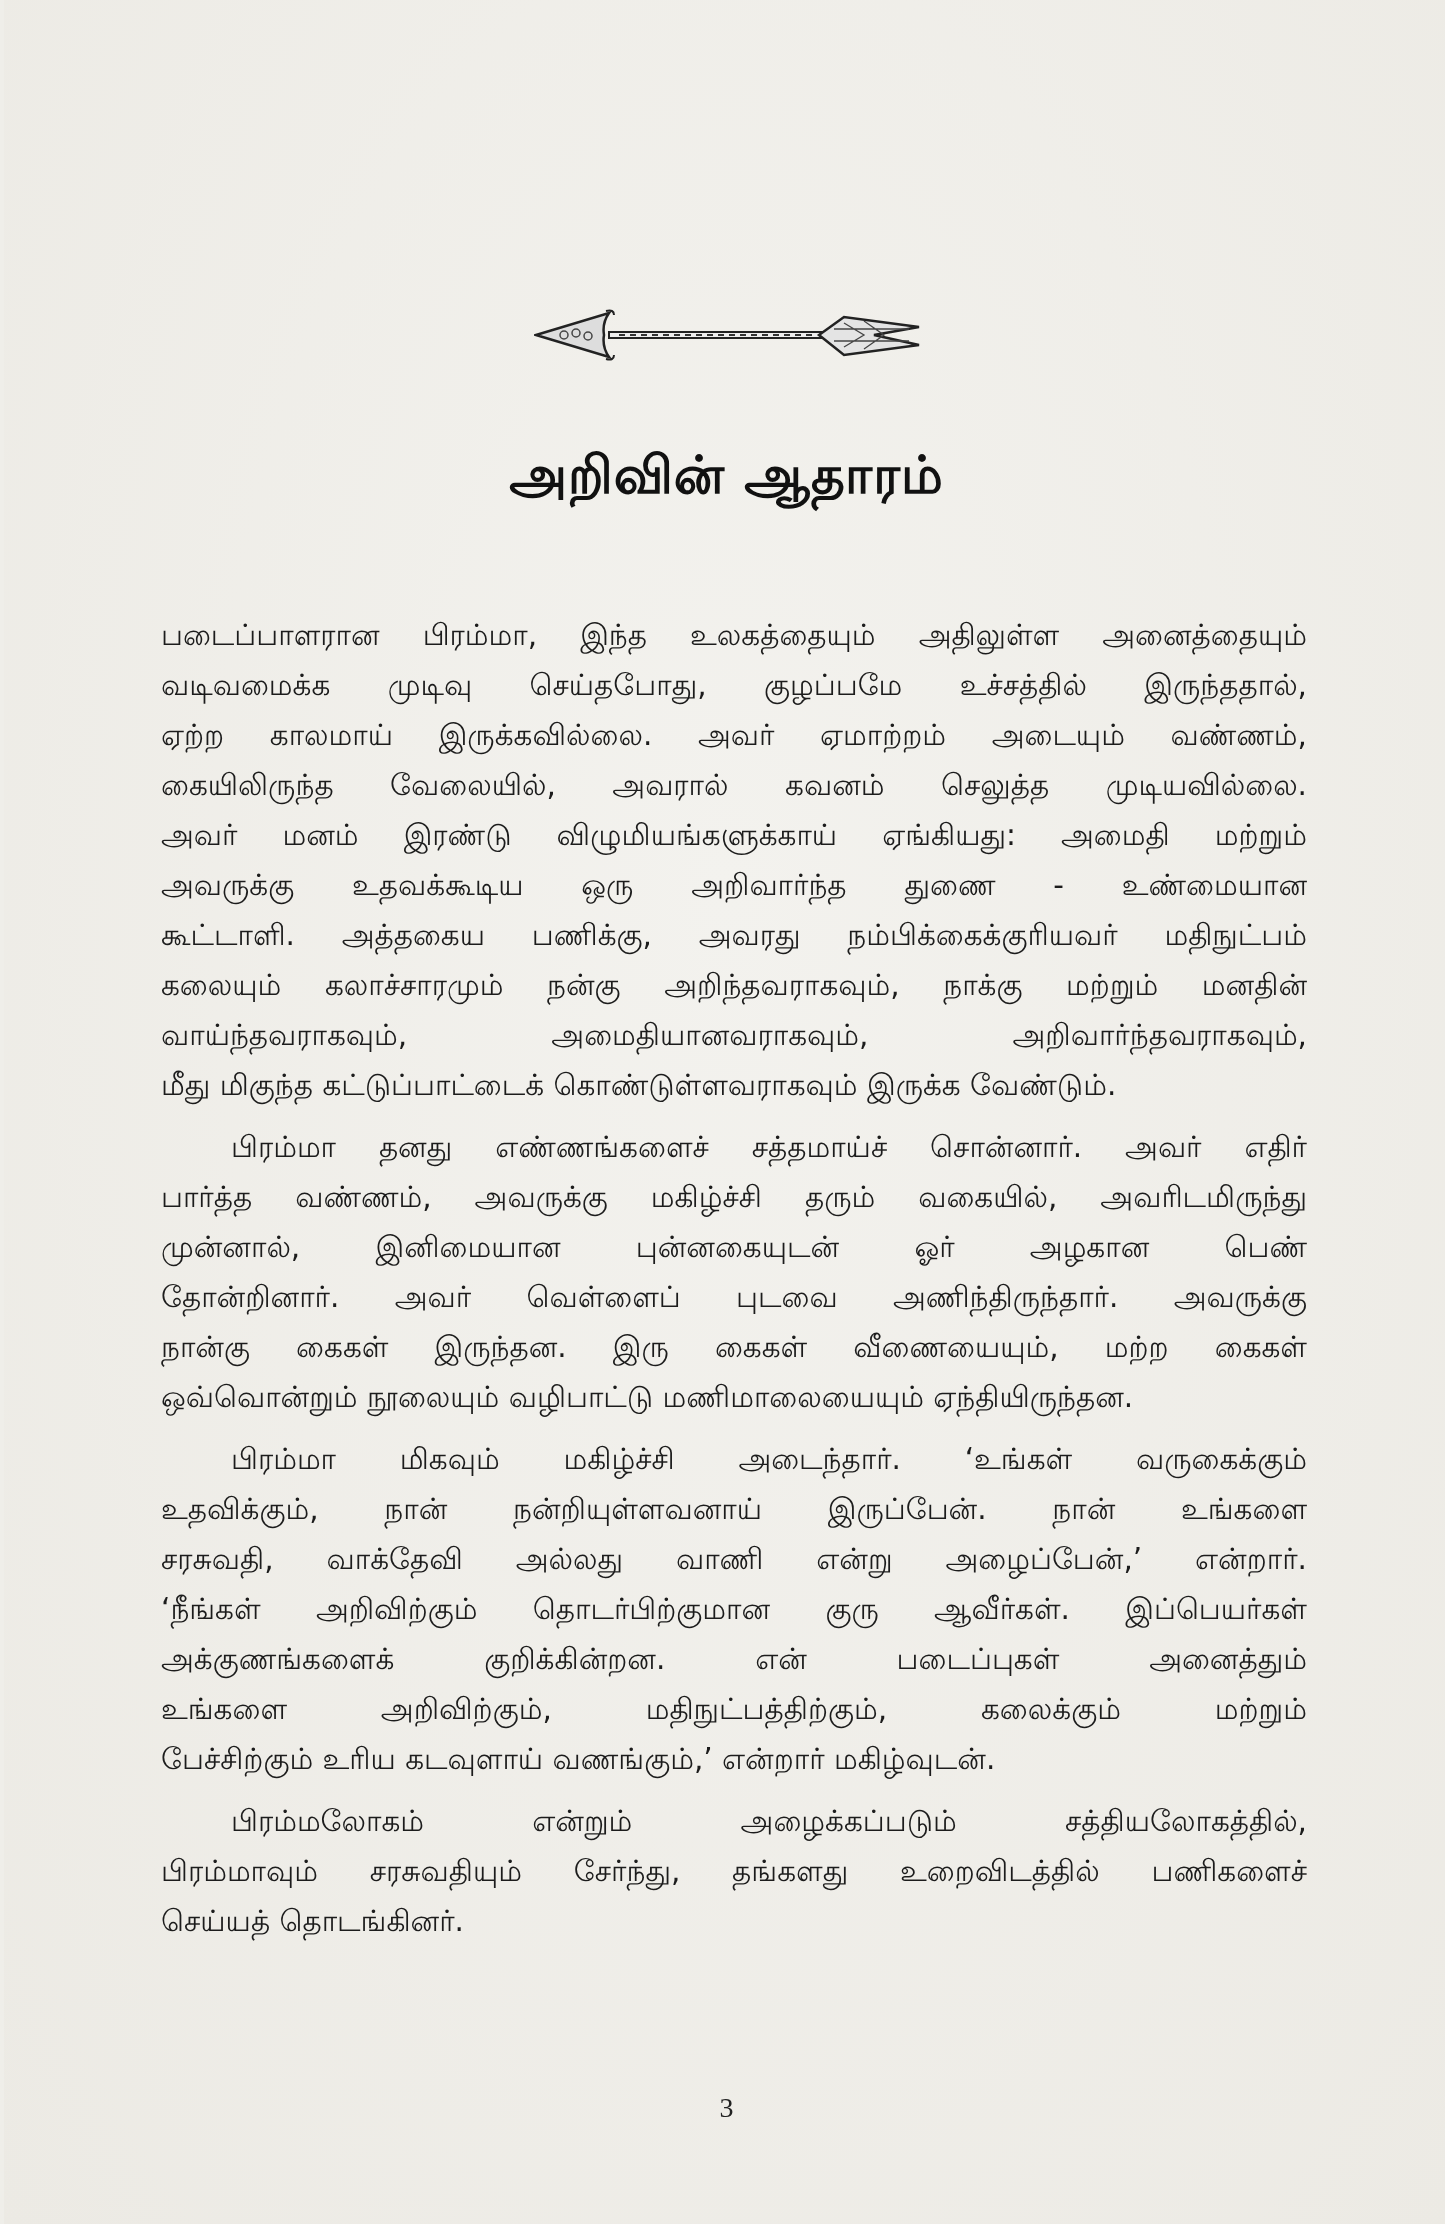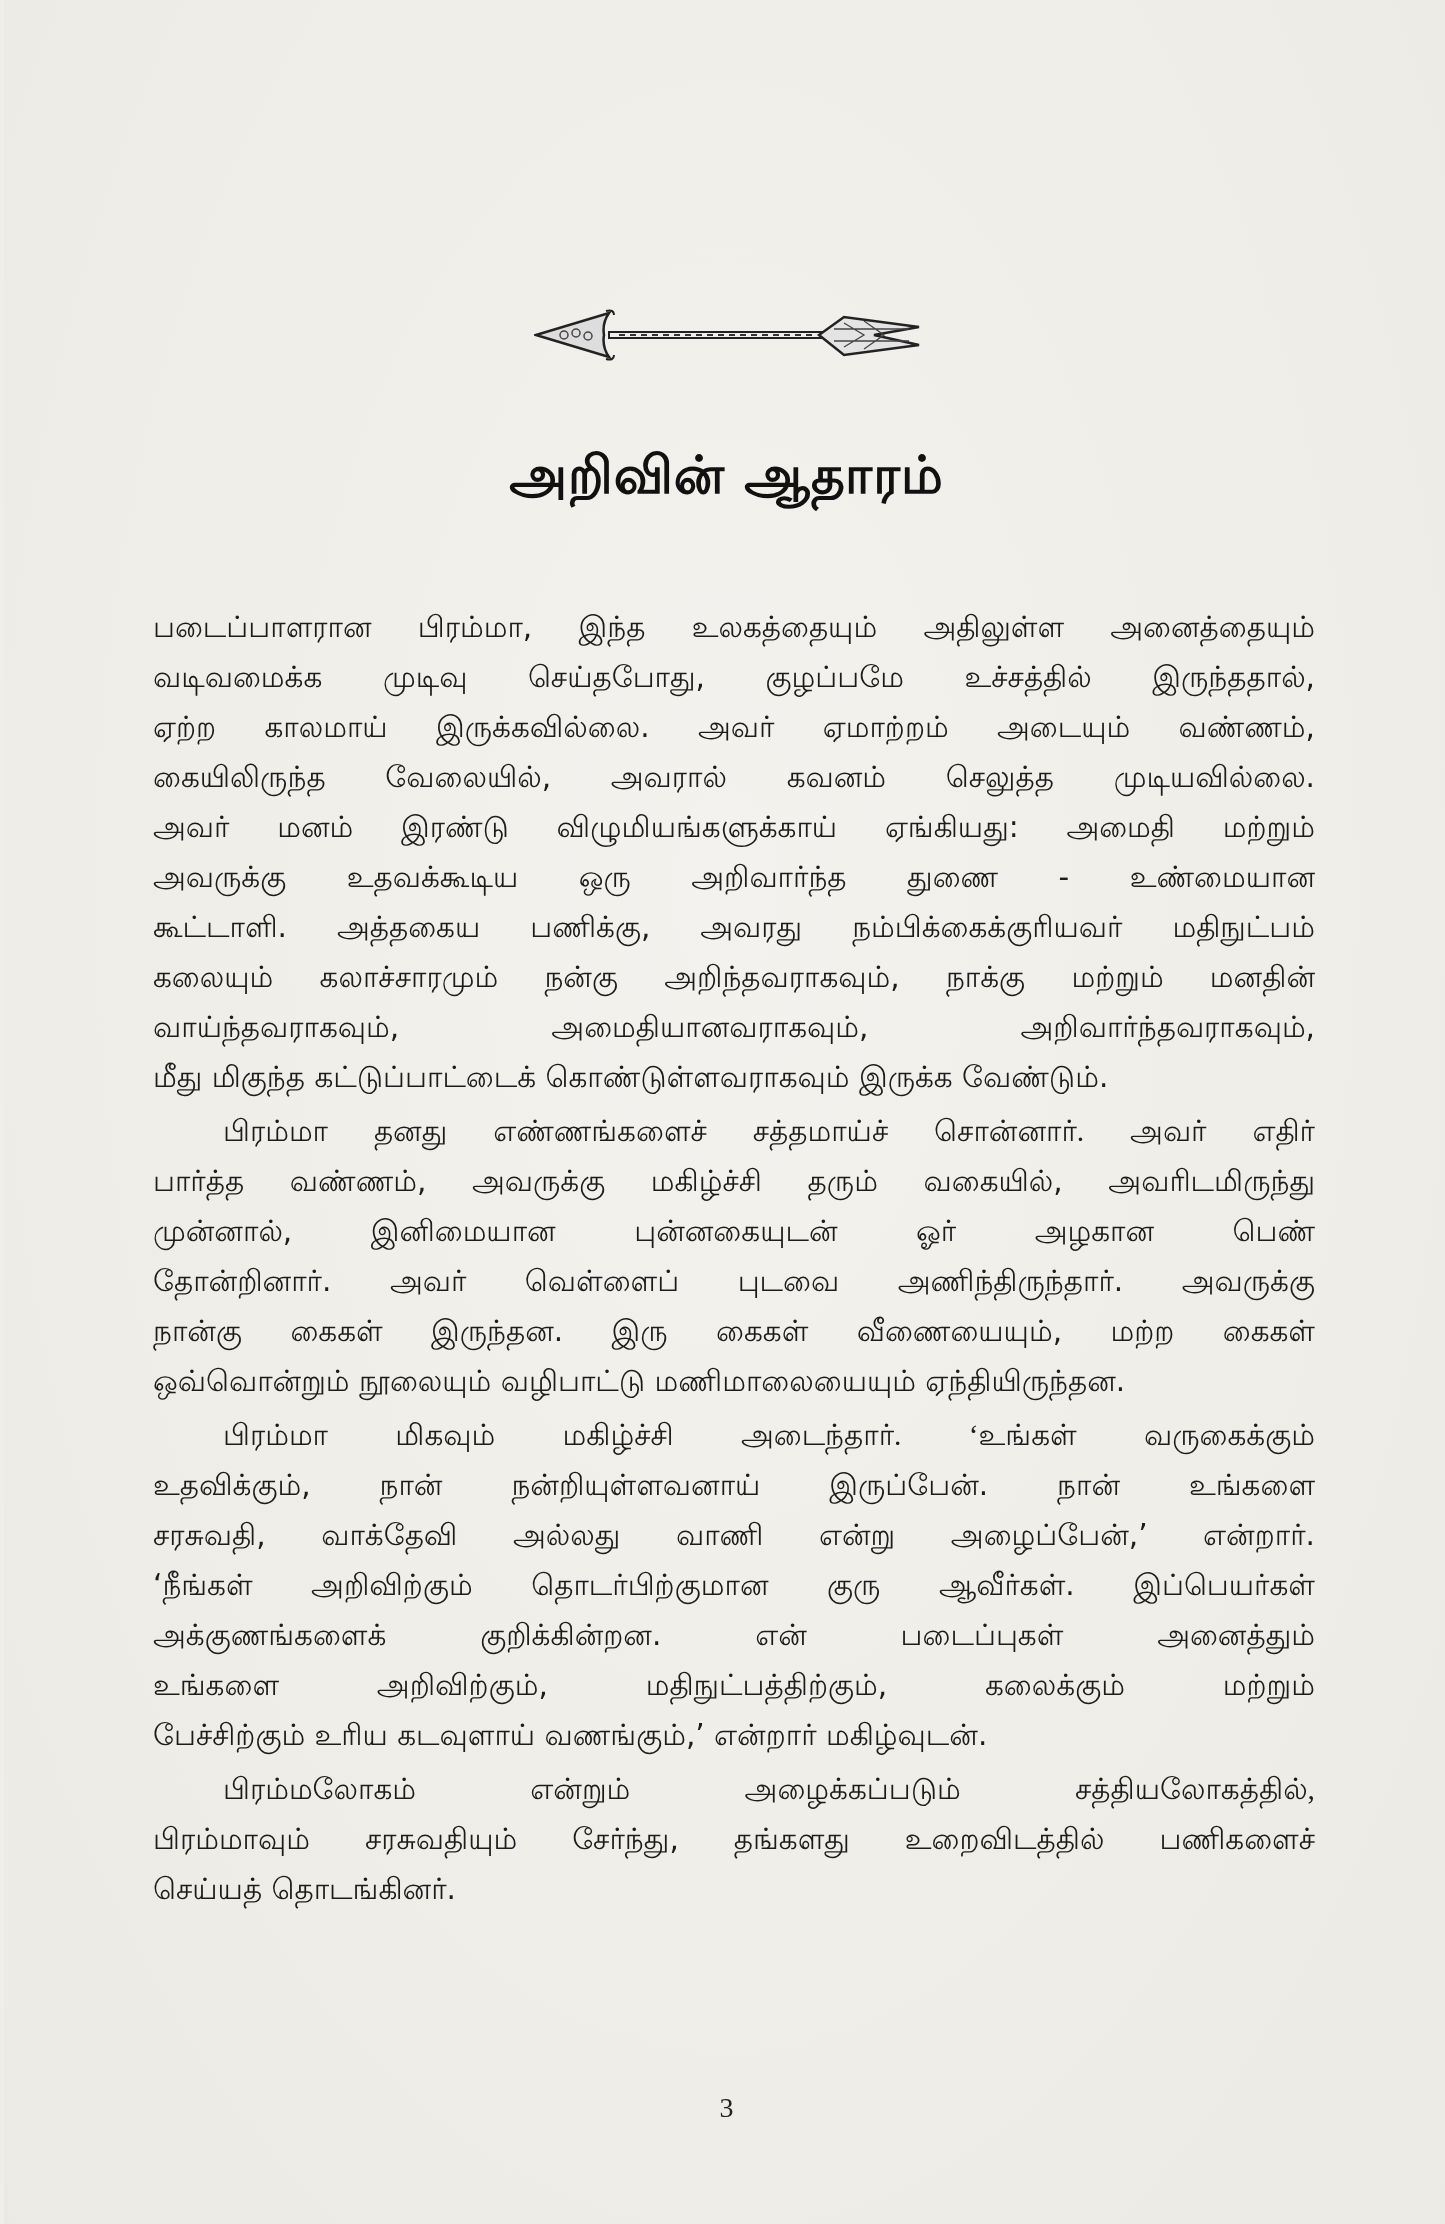--- a/index.html
+++ b/index.html
@@ -19,24 +19,24 @@
   }
   .title {
     position: absolute; left: 0; right: 0; top: 410px;
     text-align: center; font-size: 52px; font-weight: bold;
     letter-spacing: 1px; color: #111;
   }
   .body-text {
     position: absolute; left: 145px; top: 598px; width: 1170px;
     font-size: 29.5px; line-height: 50px; color: #1c1c1c;
   }
-  .para { margin: 4px; text-align: justify; }
+  .para { margin: 12px; text-align: justify; }
   .line { display: block; white-space: nowrap; text-align: justify; text-align-last: justify; }
   .line.last { text-align-last: left; }
-  .indent { padding-left: 70px; font-family: Liberation Serif, serif; }
+  .indent { padding-left: 70px; }
   .page-number {
     position: absolute; left: 0; right: 0; top: 2092px;
     text-align: center; font-family: "Liberation Serif", serif;
     font-size: 28px; color: #222;
   }
 </style>
 </head>
 <body>
 
 <div class="page">

